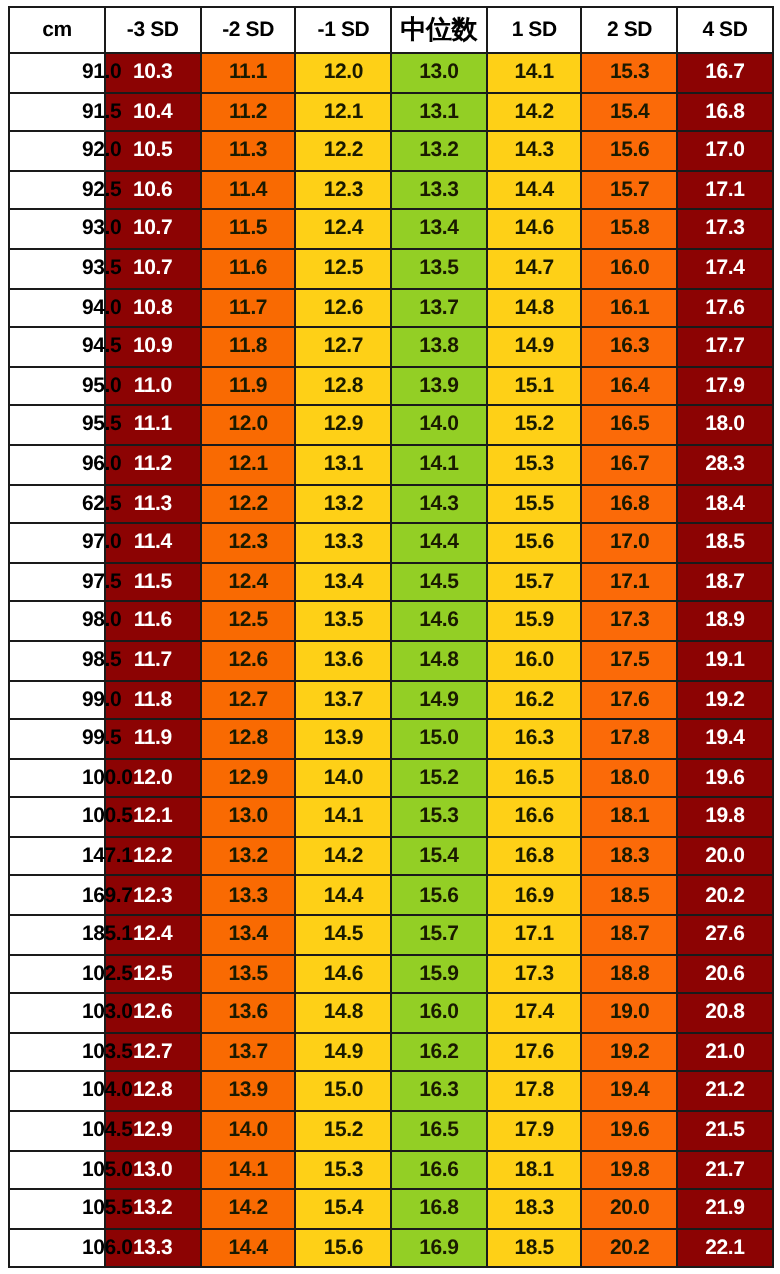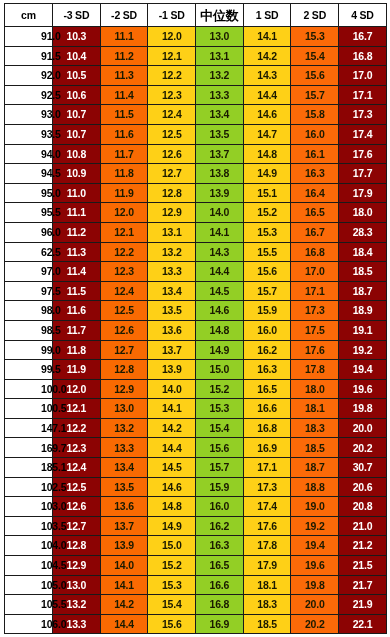--- a/index.html
+++ b/index.html
@@ -318,21 +318,21 @@
           <td class="z-sd3pos">20.2</td>
         </tr>
         <tr>
           <td class="height-cell">185.1</td>
           <td class="z-sd3neg">12.4</td>
           <td class="z-sd2neg">13.4</td>
           <td class="z-sd1neg">14.5</td>
           <td class="z-median">15.7</td>
           <td class="z-sd1pos">17.1</td>
           <td class="z-sd2pos">18.7</td>
-          <td class="z-sd3pos">30.7</td>
+          <td class="z-sd3pos">27.6</td>
         </tr>
         <tr>
           <td class="height-cell">102.5</td>
           <td class="z-sd3neg">12.5</td>
           <td class="z-sd2neg">13.5</td>
           <td class="z-sd1neg">14.6</td>
           <td class="z-median">15.9</td>
           <td class="z-sd1pos">17.3</td>
           <td class="z-sd2pos">18.8</td>
           <td class="z-sd3pos">20.6</td>

